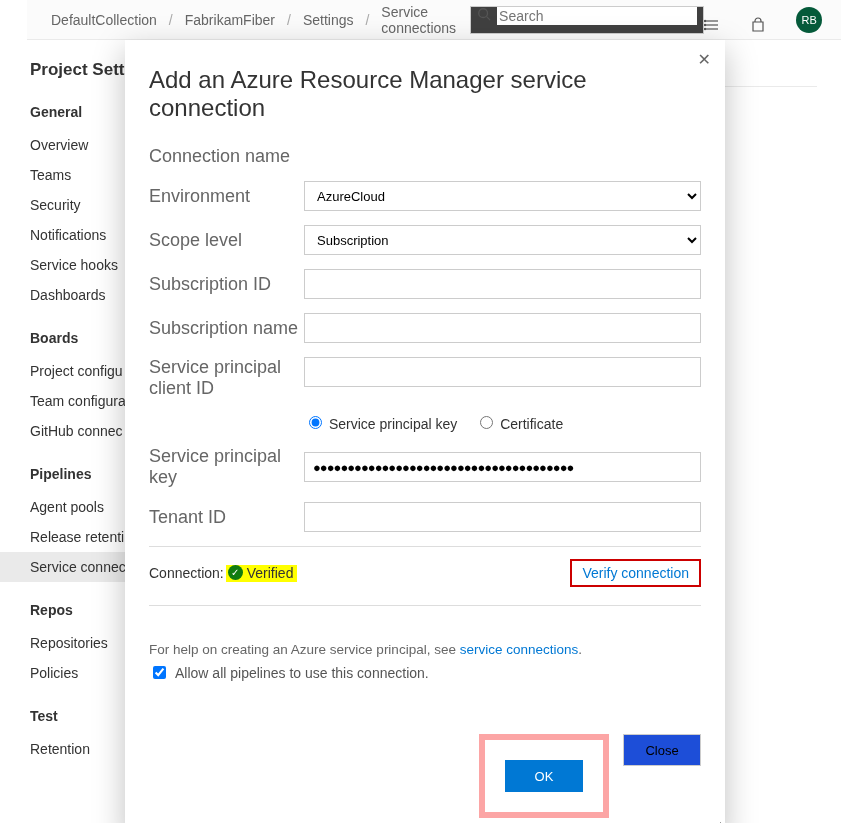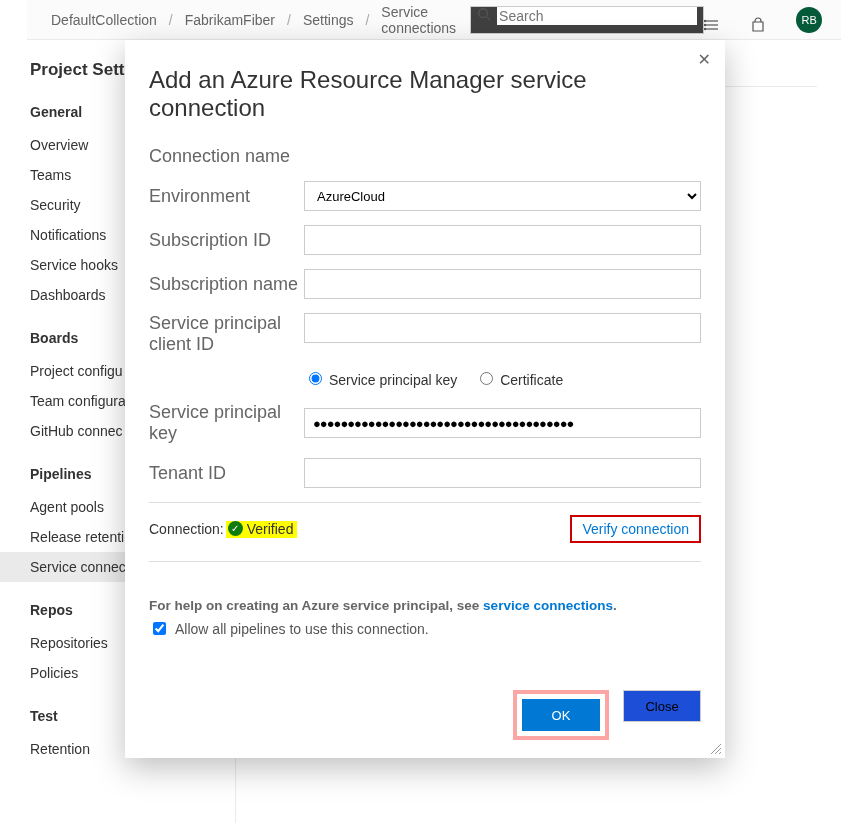--- a/index.html
+++ b/index.html
@@ -202,21 +202,20 @@
     padding: 4px 10px;
   }
   .verify-link {
     color: #0078d4;
     cursor: pointer;
   }
   .help-text {
     margin-top: 36px;
     color: #666;
     font-size: 13.5px;
-    font-weight: bold;
   }
   .help-text a { color: #0078d4; text-decoration: none; }
   .allow-row {
     margin-top: 6px;
     color: #555;
     display: flex;
     align-items: center;
     gap: 6px;
   }
   .btn-row {
@@ -232,22 +231,22 @@
     background: #1d4ed8;
     font-size: 13px;
     cursor: pointer;
   }
   .btn.primary {
     background: #0078d4;
     color: #fff;
     border-color: #0078d4;
   }
   .ok-outline {
-    border: 4px solid #fca5a5;
-    padding: 5px;
+    border: 6px solid #fca5a5;
+    padding: 20px;
     display: inline-block;
   }
   .resize-grip {
     position: absolute;
     right: 4px; bottom: 4px;
     width: 12px; height: 12px;
     color: #999;
   }
   .icon-btn { color: #666; cursor: pointer; }
   svg { display: block; }
@@ -344,20 +343,28 @@
 
   <div class="form-row">
     <div class="form-label">Environment</div>
     <div class="form-ctl">
       <select>
         <option>AzureCloud</option>
       </select>
     </div>
   </div>
 
+  <div class="form-row">
+    <div class="form-label">Scope level</div>
+    <div class="form-ctl">
+      <select>
+        <option>Subscription</option>
+      </select>
+    </div>
+  </div>
 
   <div class="form-row">
     <div class="form-label">Subscription ID</div>
     <div class="form-ctl"><input type="text" value="" style=""></div>
   </div>
 
   <div class="form-row">
     <div class="form-label">Subscription name</div>
     <div class="form-ctl"><input type="text" value="" style=""></div>
   </div>

